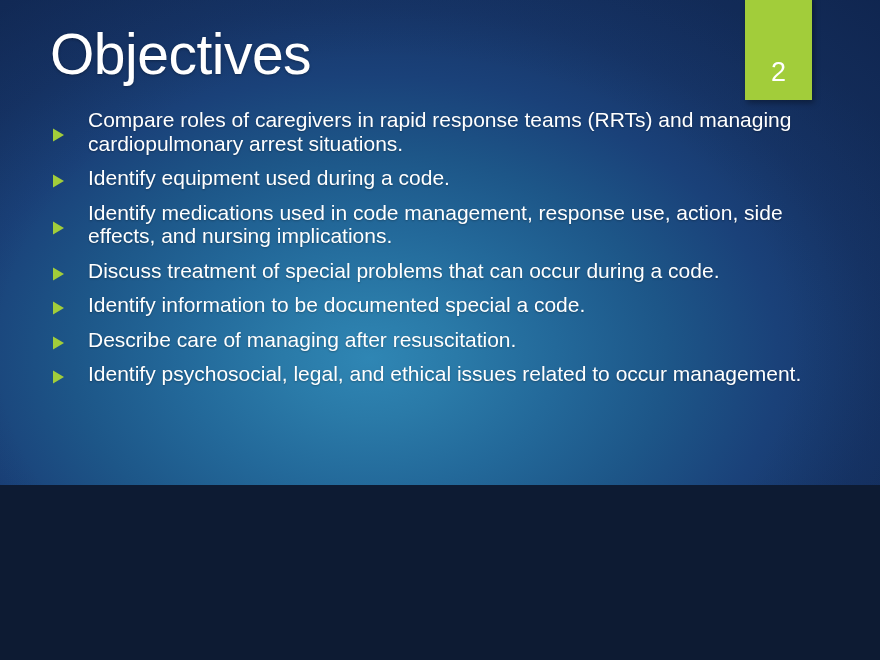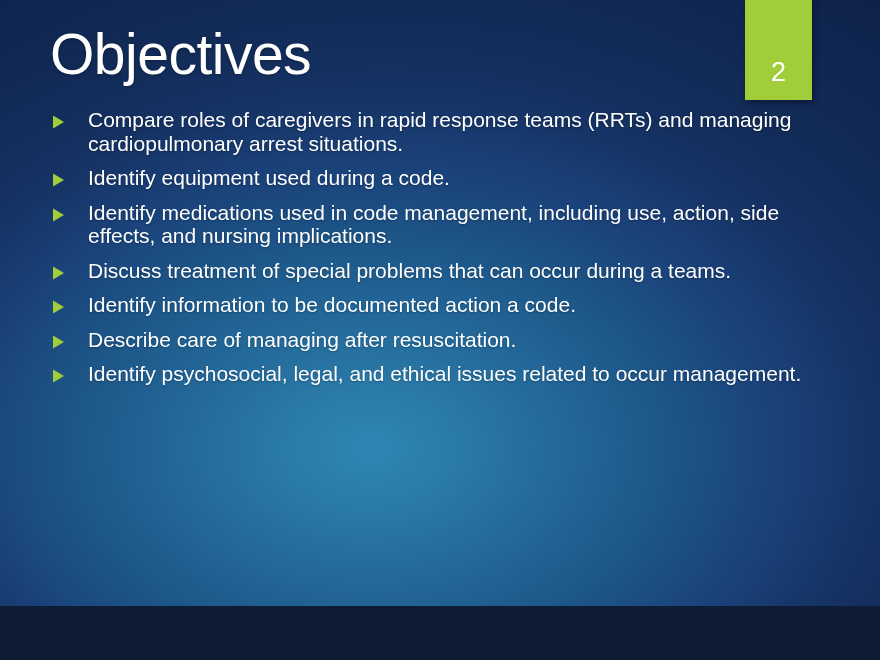--- a/index.html
+++ b/index.html
@@ -4,21 +4,21 @@
 <title>Objectives</title>
 <style>
   html, body {
     margin: 0;
     padding: 0;
     background: #0d1b33;
   }
   #slide {
     position: relative;
     width: 880px;
-    height: 606px;
+    height: 485px;
     overflow: hidden;
     font-family: "Liberation Sans", sans-serif;
     
     background-color: #153266;
     background-image:
       radial-gradient(ellipse 620px 430px at 42% 74%,
          #2f86b4 0%,
          #2a7aa8 14%,
          #23699a 30%,
          #1d5688 48%,
@@ -77,21 +77,21 @@
 
   
   #bullets {
     position: absolute;
     left: 52px;
     top: 108px;
     width: 790px;
   }
   .bullet-row {
     display: flex;
-    align-items: flex-start;
+    align-items: center;
     margin-bottom: 11px;
   }
   .bullet-marker {
     flex: 0 0 auto;
     width: 18px;
     margin-top: 7px;
     margin-right: 18px;
     display: block;
   }
   .bullet-marker svg { display: block; }
@@ -134,37 +134,37 @@
           </svg>
         </span>
         <span class="bullet-text">Identify equipment used during a code.</span>
       </div>
       <div class="bullet-row">
         <span class="bullet-marker">
           <svg width="13" height="14" viewBox="0 0 13 14" xmlns="http://www.w3.org/2000/svg">
             <path d="M1 0.6 L12 7 L1 13.4 Z" fill="#a2cd3a"></path>
           </svg>
         </span>
-        <span class="bullet-text">Identify medications used in code management, including use, action, side effects, and nursing implications.</span>
+        <span class="bullet-text">Identify medications used in code management, response use, action, side effects, and nursing implications.</span>
       </div>
       <div class="bullet-row">
         <span class="bullet-marker">
           <svg width="13" height="14" viewBox="0 0 13 14" xmlns="http://www.w3.org/2000/svg">
             <path d="M1 0.6 L12 7 L1 13.4 Z" fill="#a2cd3a"></path>
           </svg>
         </span>
-        <span class="bullet-text">Discuss treatment of special problems that can occur during a teams.</span>
+        <span class="bullet-text">Discuss treatment of special problems that can occur during a code.</span>
       </div>
       <div class="bullet-row">
         <span class="bullet-marker">
           <svg width="13" height="14" viewBox="0 0 13 14" xmlns="http://www.w3.org/2000/svg">
             <path d="M1 0.6 L12 7 L1 13.4 Z" fill="#a2cd3a"></path>
           </svg>
         </span>
-        <span class="bullet-text">Identify information to be documented action a code.</span>
+        <span class="bullet-text">Identify information to be documented special a code.</span>
       </div>
       <div class="bullet-row">
         <span class="bullet-marker">
           <svg width="13" height="14" viewBox="0 0 13 14" xmlns="http://www.w3.org/2000/svg">
             <path d="M1 0.6 L12 7 L1 13.4 Z" fill="#a2cd3a"></path>
           </svg>
         </span>
         <span class="bullet-text">Describe care of managing after resuscitation.</span>
       </div>
       <div class="bullet-row">

